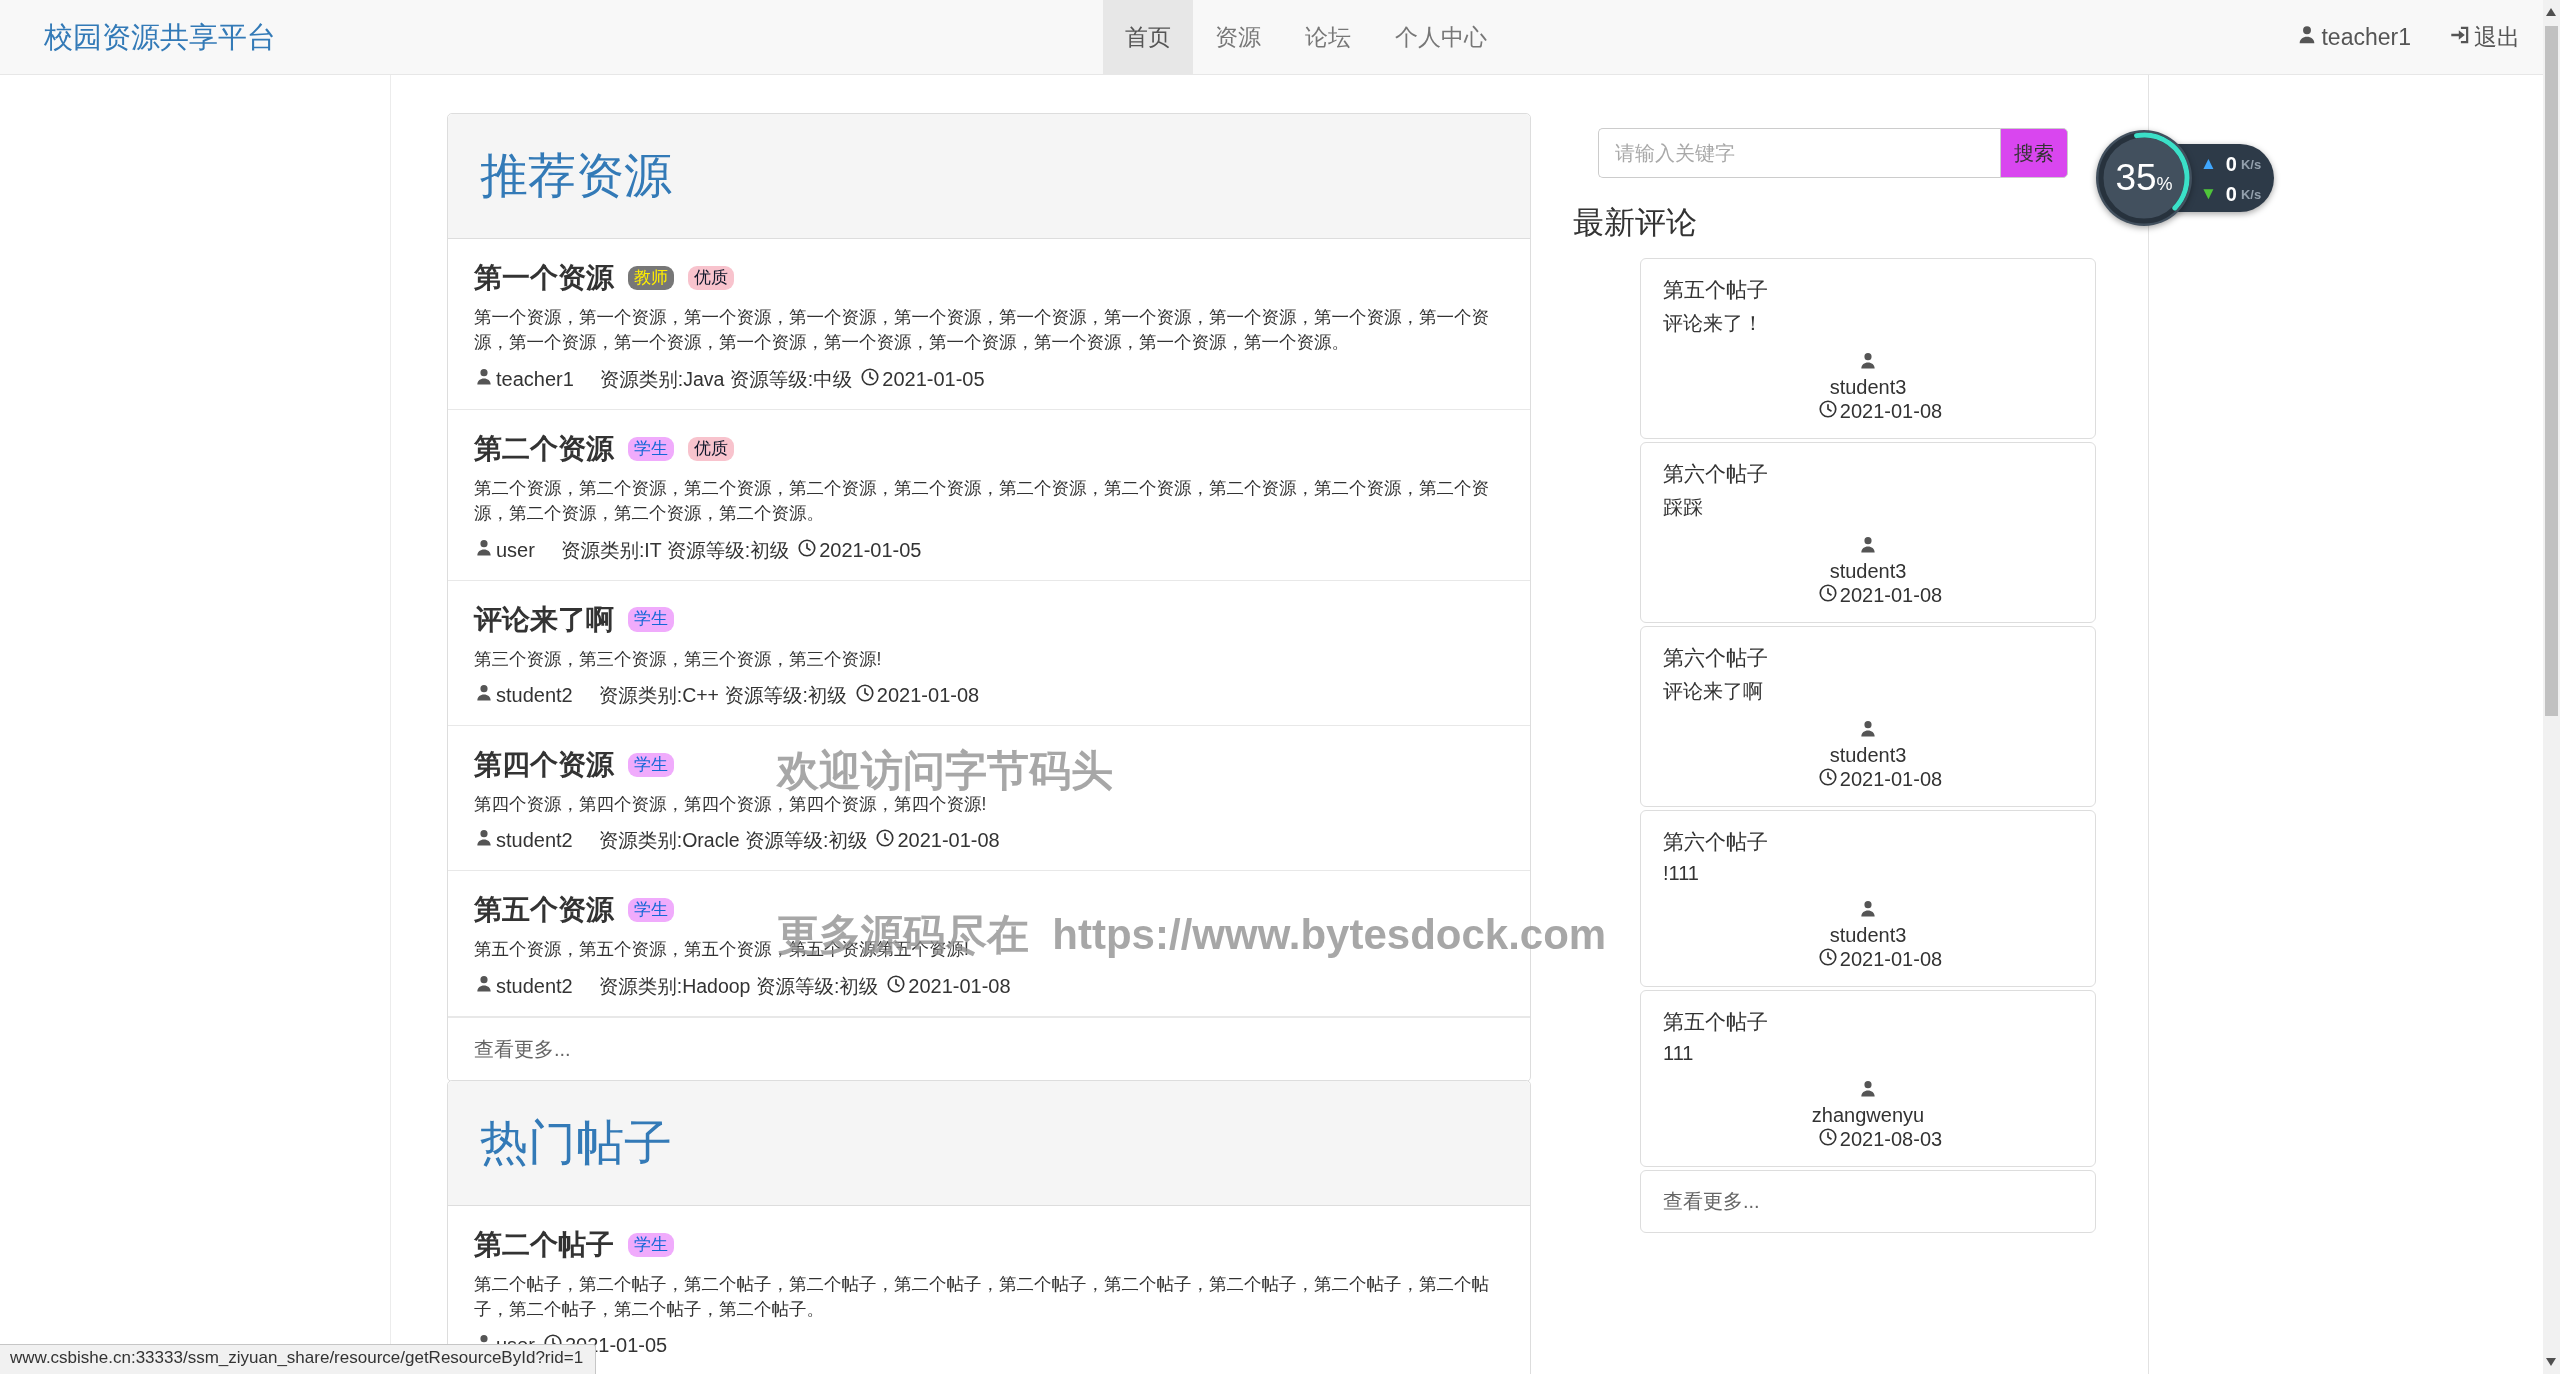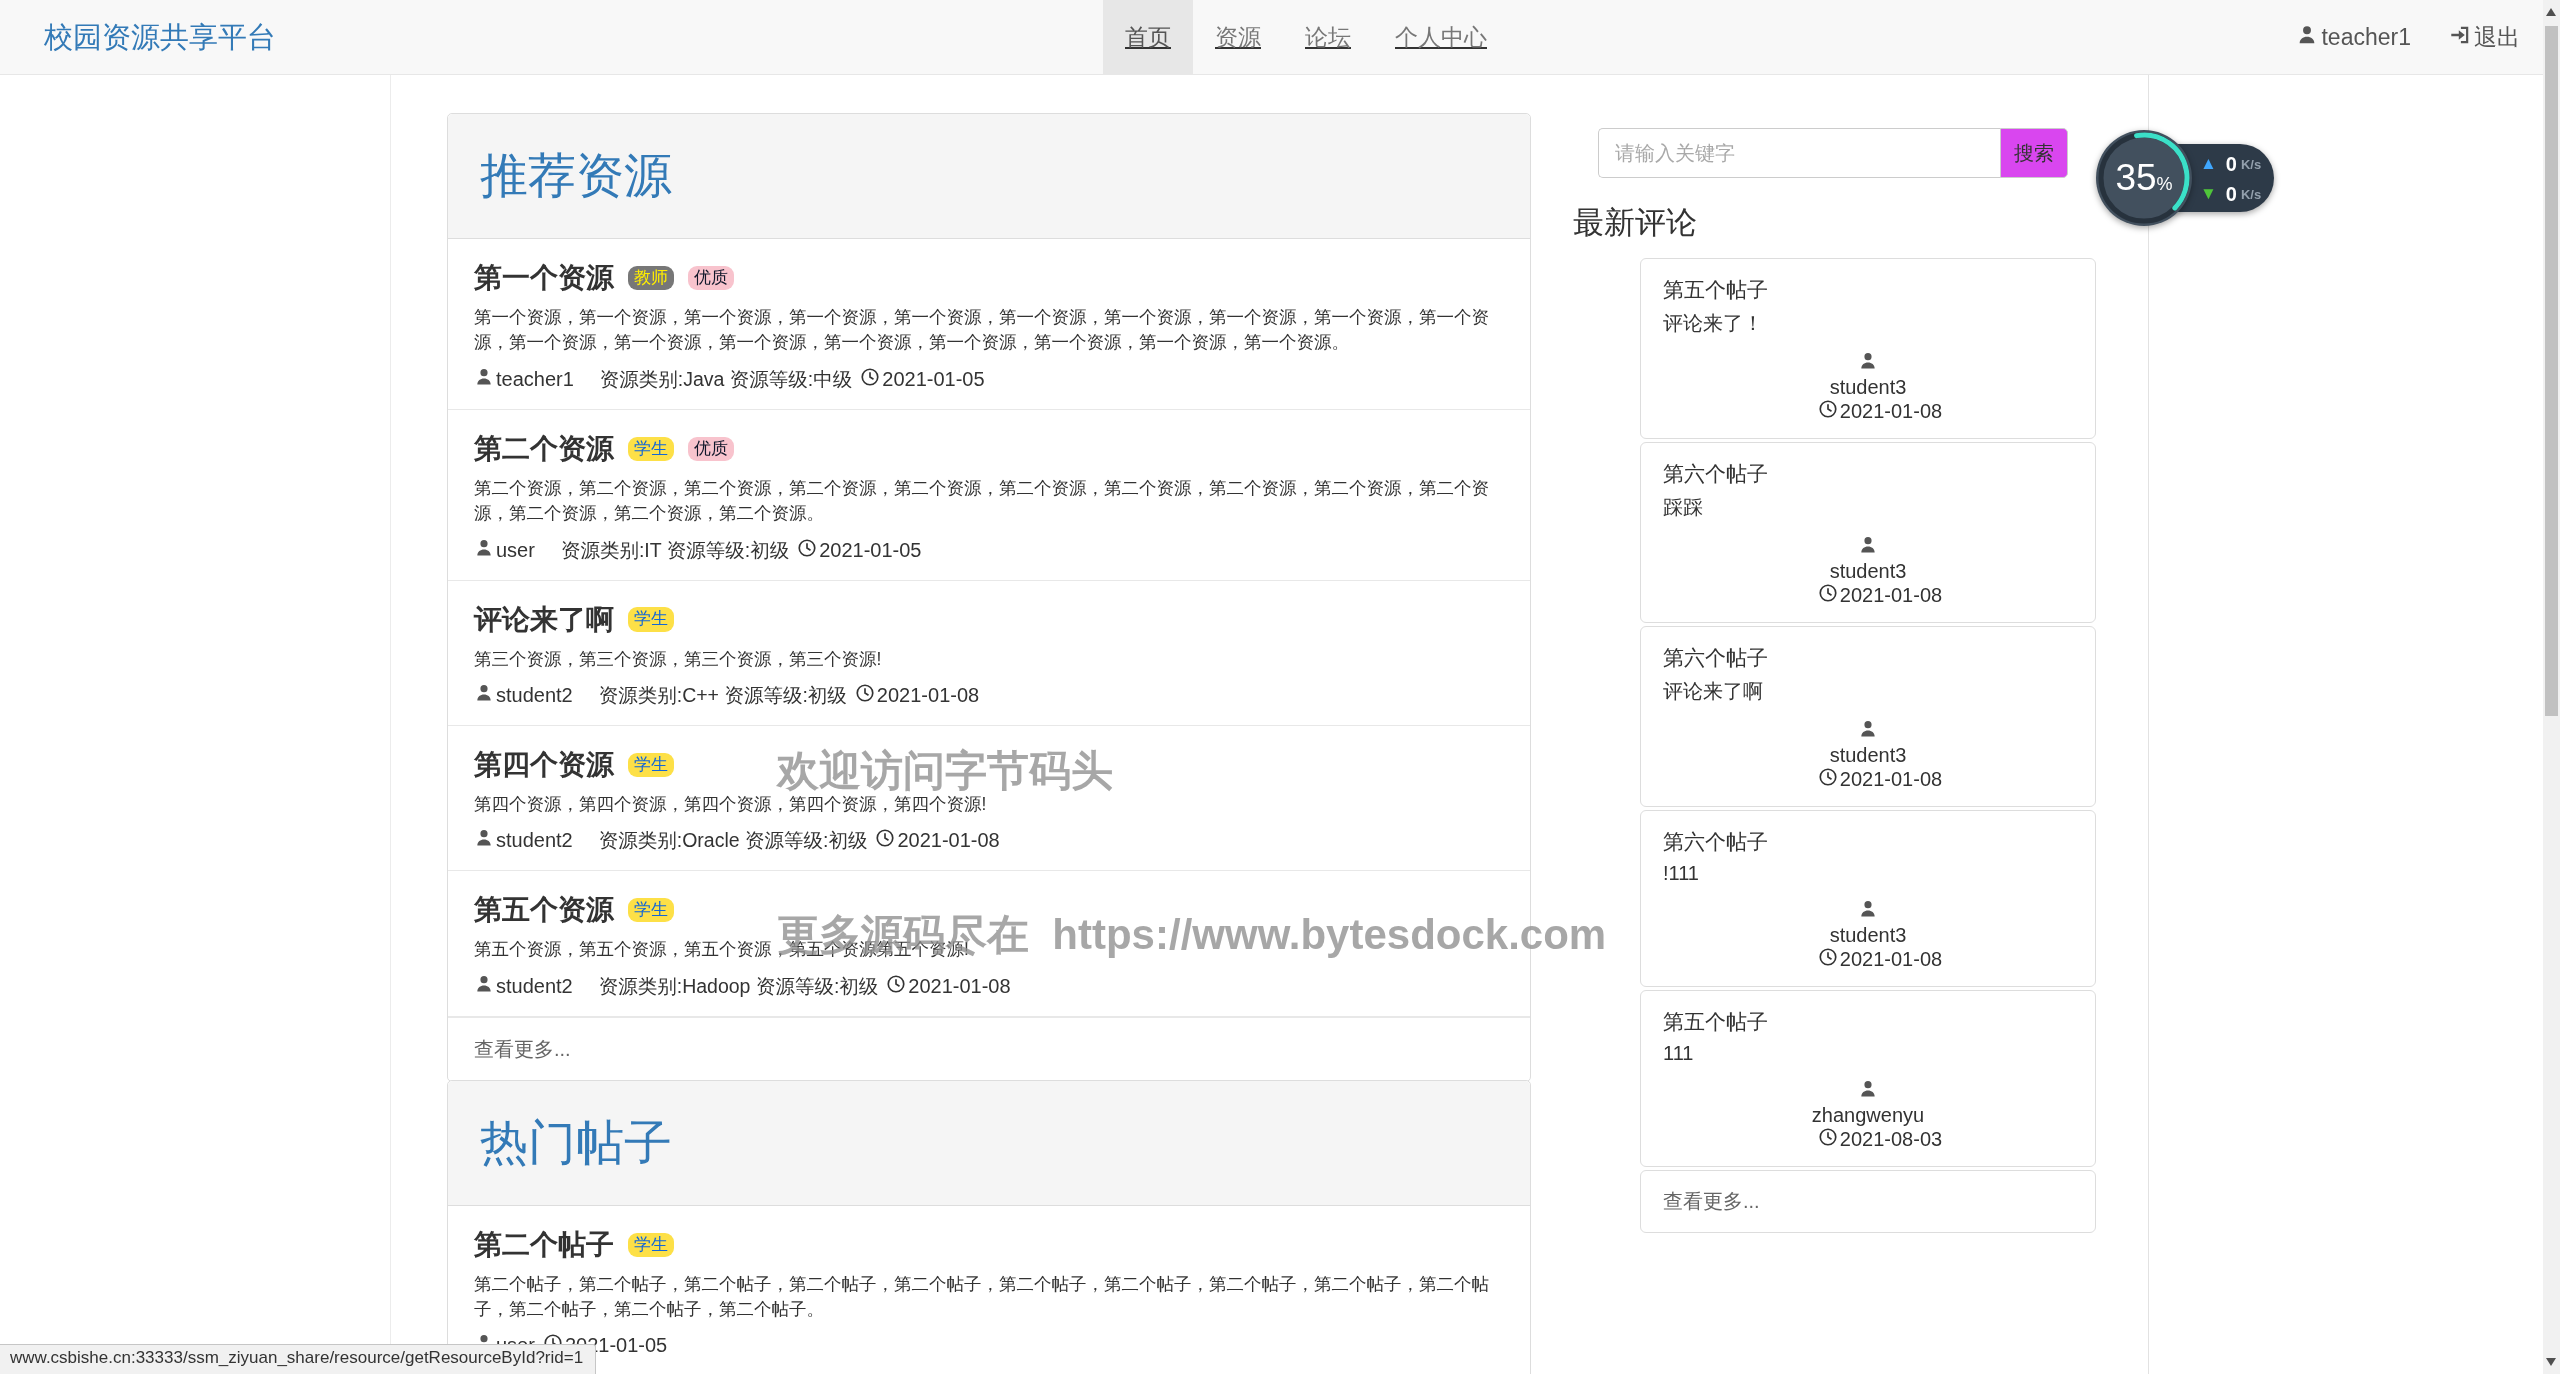--- a/index.html
+++ b/index.html
@@ -6,21 +6,21 @@
   html,body { width:2560px; height:1374px; }
   body {
     position:relative; overflow:hidden; background:#fff;
     font-family:"Liberation Sans","DejaVu Sans",sans-serif; color:#333;
   }
   
   .navbar { position:absolute; top:0; left:0; right:0; height:75px;
     background:#f8f8f8; border-bottom:1px solid #e7e7e7; z-index:5; }
   .brand { position:absolute; left:44px; top:0; height:75px; display:flex; align-items:center;
     font-size:29px; color:#337ab7; text-decoration:none; cursor:pointer; }
-  .nav { position:absolute; left:1103px; top:0; height:61px; display:flex;text-decoration:underline; }
+  .nav { position:absolute; left:1103px; top:0; height:61px; display:flex; }
   .nav-item { height:75px; display:flex; align-items:center; padding:0 22px;
     font-size:23px; color:#777; cursor:pointer; }
   .nav-item[data-active="true"] { background:#e7e7e7; color:#555; }
   .nav-right { position:absolute; right:40px; top:0; height:75px; display:flex; align-items:center; gap:38px; }
   .nav-user, .nav-logout { display:flex; align-items:center; gap:3px; font-size:23px; color:#555; cursor:pointer; }
   .icon { flex:none; display:inline-block; }
   
   .frame { position:absolute; left:390px; top:75px; width:1759px; height:1299px;
     border-left:1px solid #ececec; border-right:1px solid #e2e2e2; pointer-events:none; }
   
@@ -28,21 +28,21 @@
   .panel-rec { top:113px; }
   .panel-hot { top:1080px; height:600px; }
   .panel-heading { background:#f5f5f5; border-bottom:1px solid #ddd; padding:30px 32px; border-radius:5px 5px 0 0; }
   .panel-title { font-size:48px; color:#337ab7; font-weight:400; }
   .list-item { padding:14px 26px 16px; border-bottom:1px solid #e8e8e8; }
   .list-item:last-of-type { border-bottom:none; }
   .item-title-row { display:flex; align-items:center; margin:6px 0 8px; }
   .item-title { font-size:28px; font-weight:bold; color:#333; cursor:pointer; }
   .badge { font-size:17px; line-height:1.2; padding:2px 6px; border-radius:9px; margin-left:14px; }
   .badge[data-type="teacher"] { background:#777; color:#ffee00; }
-  .badge[data-type="student"] { background:#fde047; color:#1467d6; }
+  .badge[data-type="student"] { background:#f0abfc; color:#1467d6; }
   .badge[data-type="quality"] { background:#f8c3cd; color:#0f172a; }
   .item-desc { font-size:17.5px; line-height:1.45; color:#333; margin:0 0 10px; }
   .item-desc:empty { display:none; }
   .item-meta { display:flex; align-items:center; font-size:20px; color:#333; }
   .item-meta .meta-author { margin-left:2px; }
   .item-meta .meta-cat { margin-left:26px; font-size:19.5px; }
   .item-meta .meta-cat:empty { display:none; }
   .item-meta .meta-date-wrap { display:flex; align-items:center; margin-left:8px; gap:2px; }
   .more-row { padding:18px 26px; font-size:20px; color:#666; border-top:1px solid #e8e8e8; cursor:pointer; }
   

